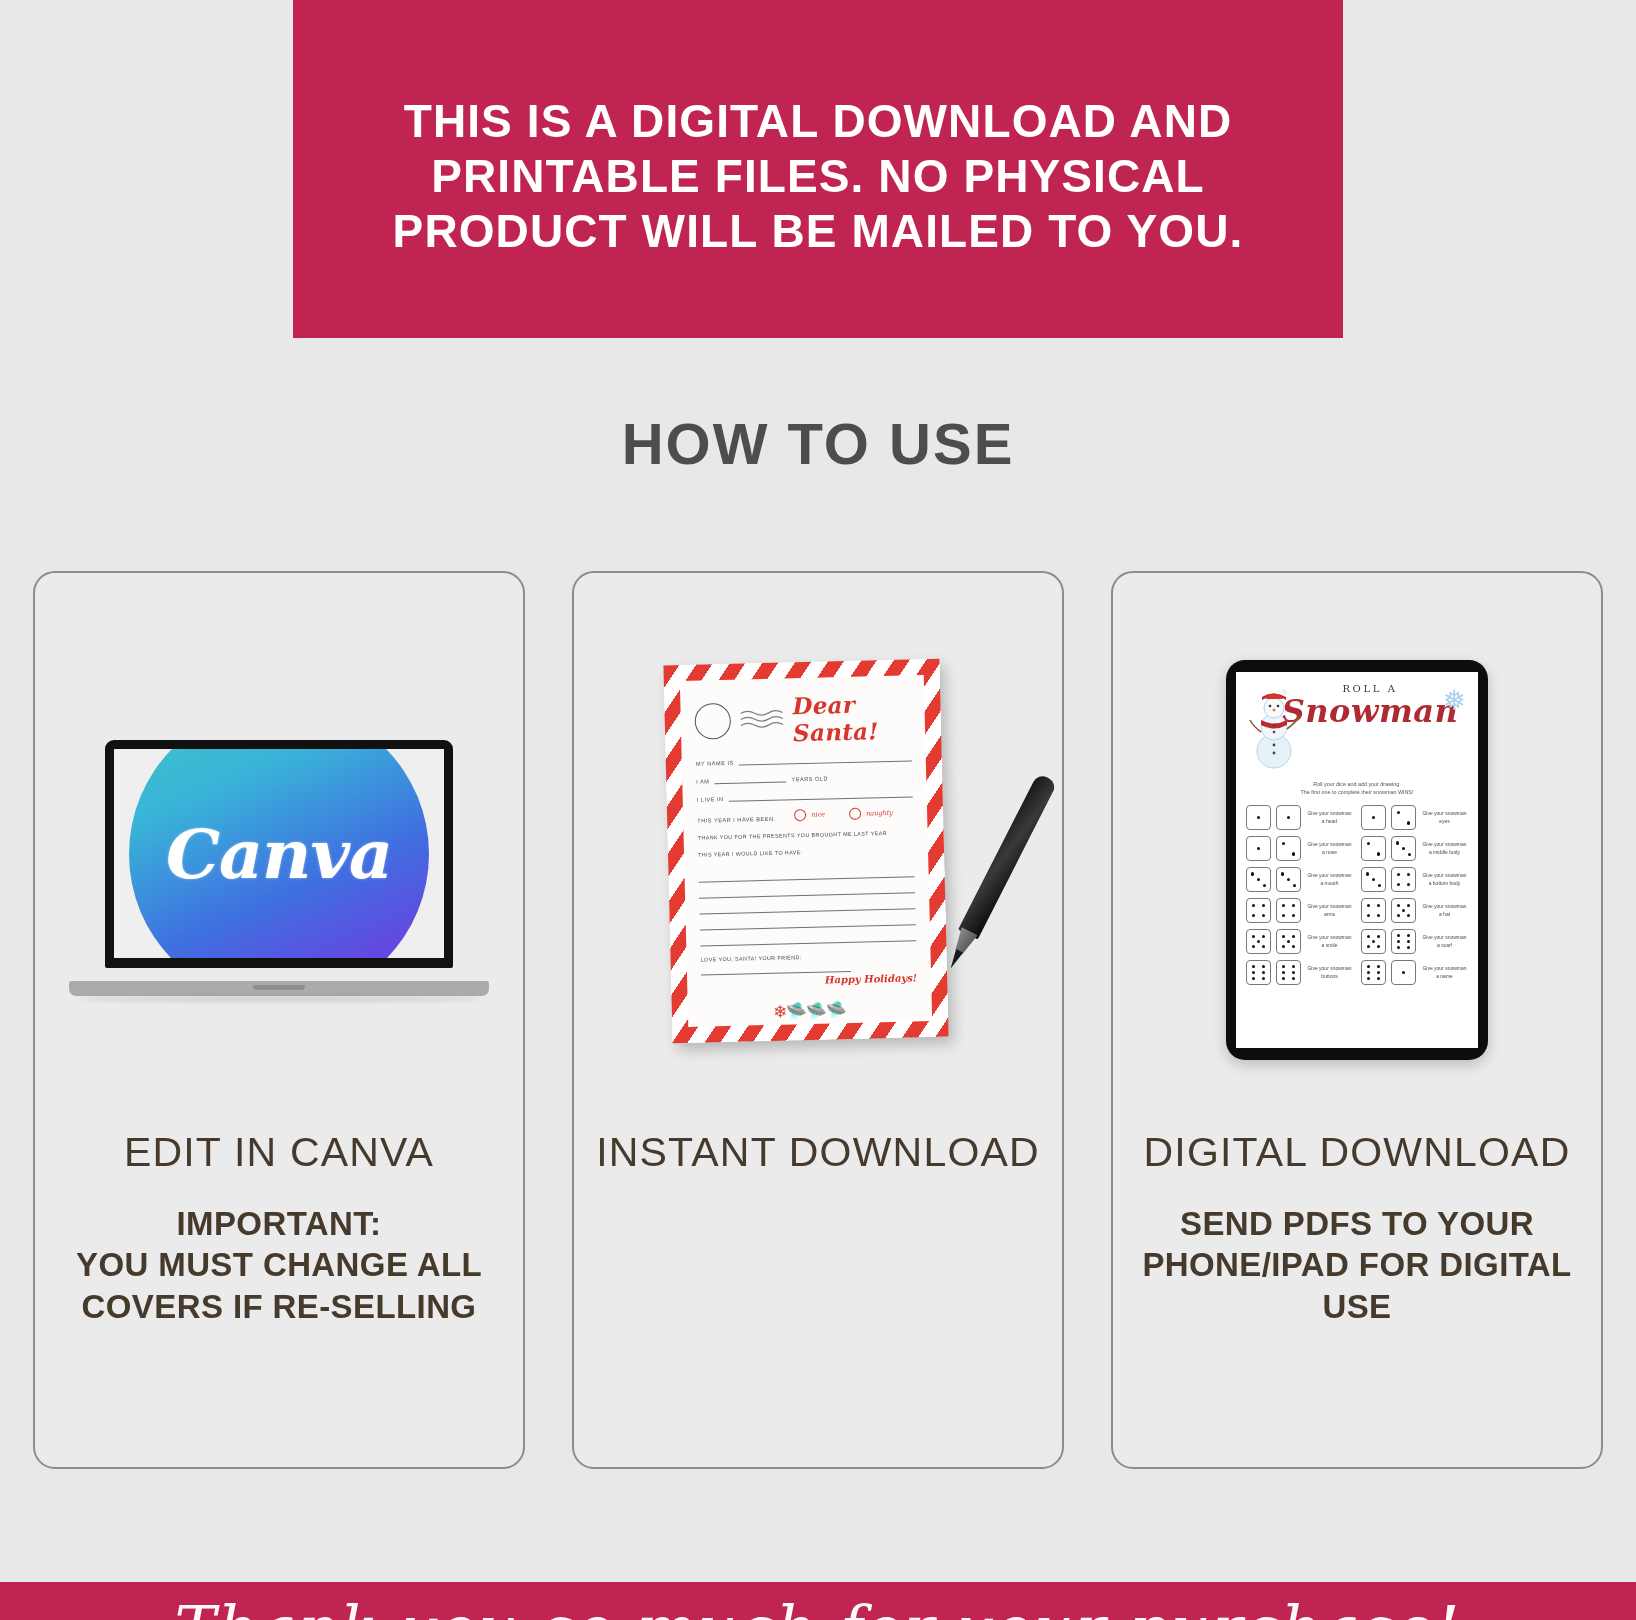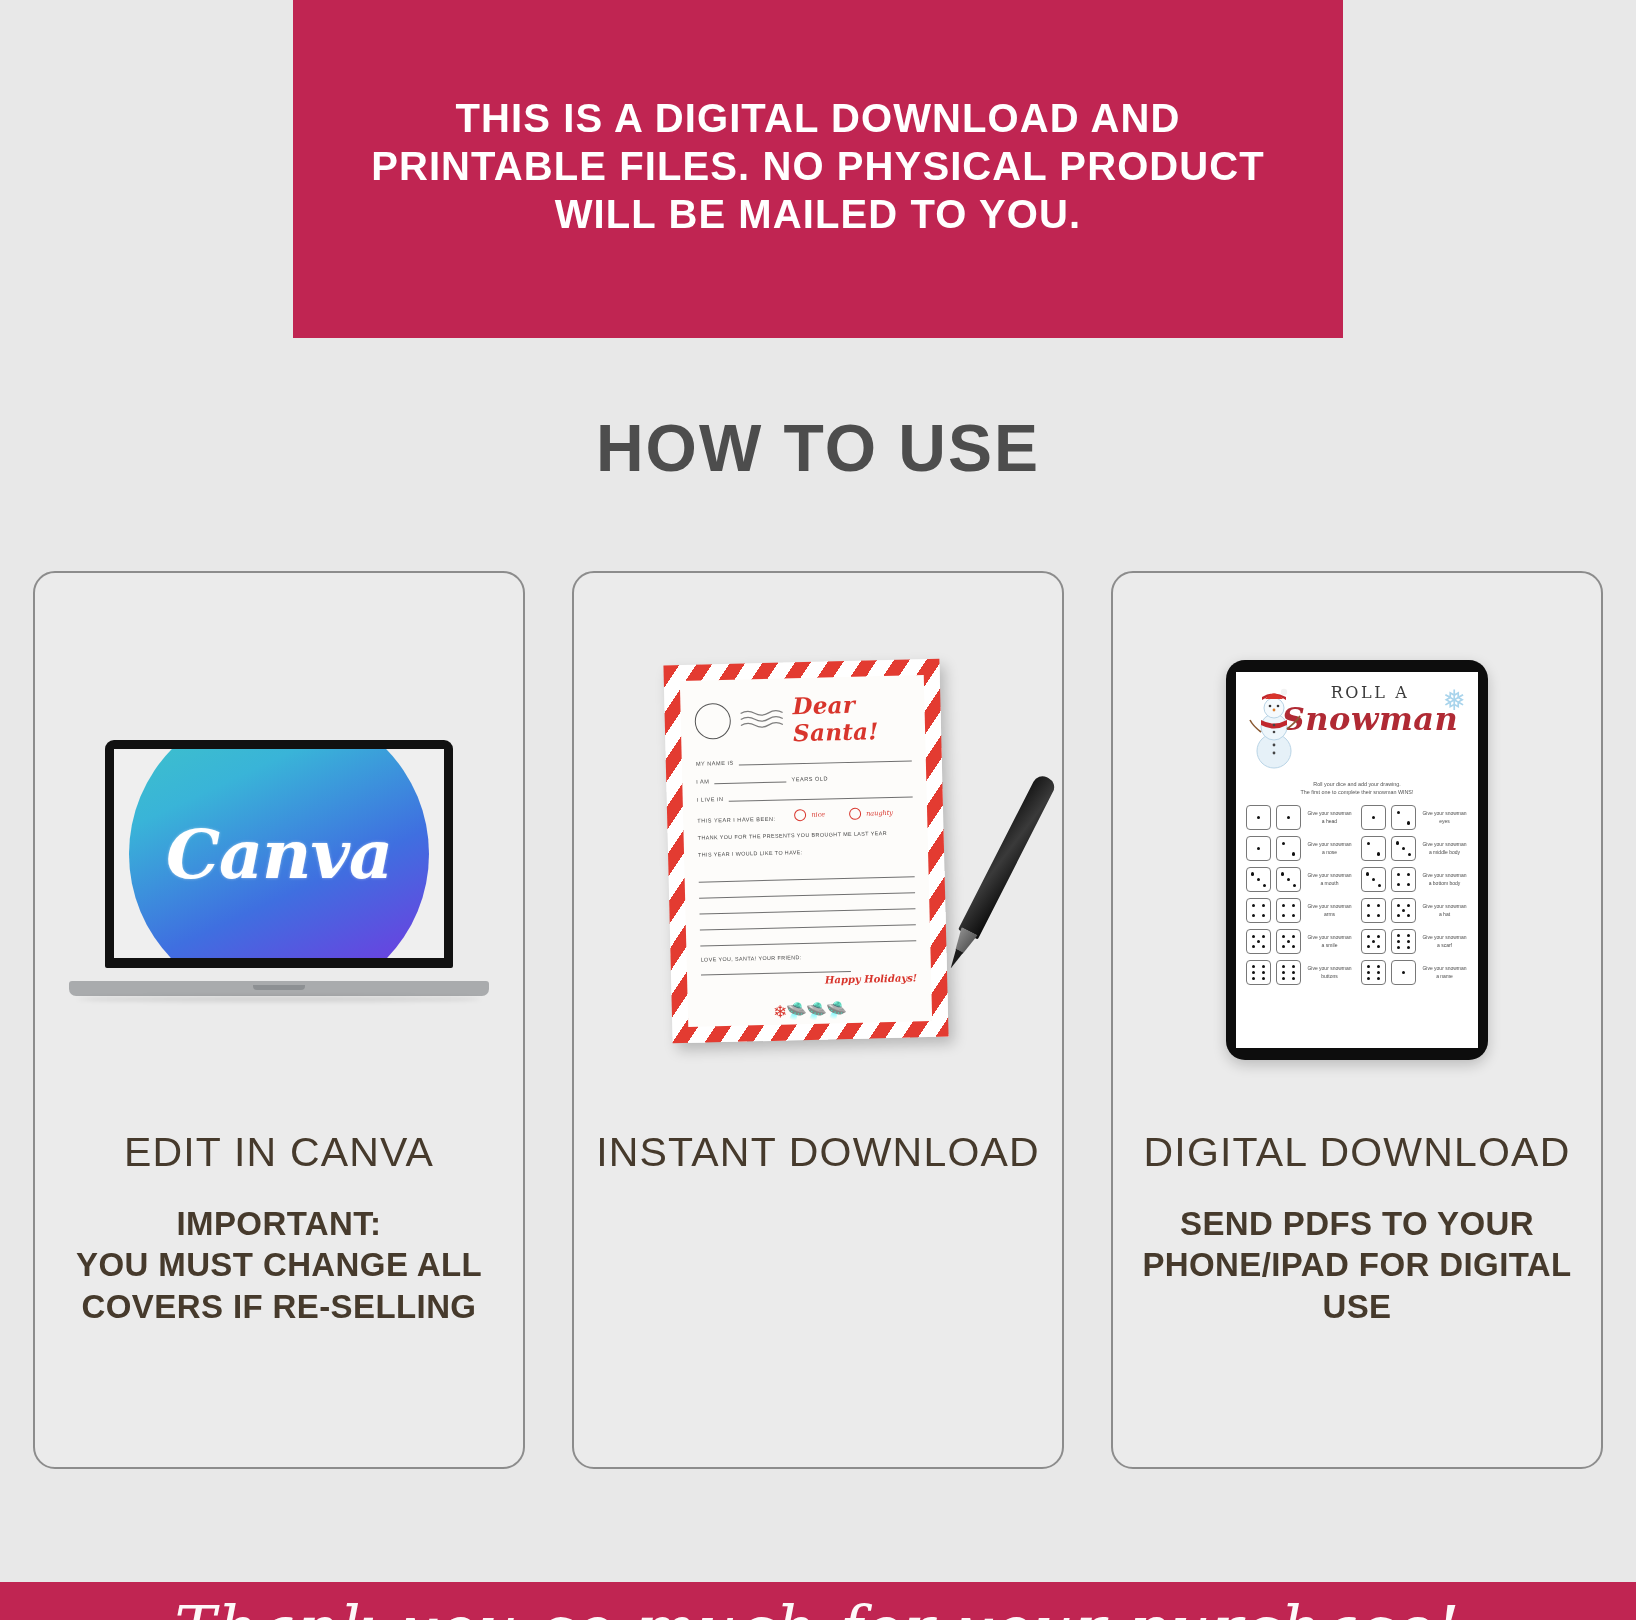--- a/index.html
+++ b/index.html
@@ -14,28 +14,28 @@
     position:absolute;left:293px;top:-4px;width:1050px;height:342px;
     background:#c02552;
     display:flex;flex-direction:column;align-items:center;
     box-sizing:border-box;padding-top:62px;
   }
   .note-kicker{
     color:#ffffff;font-size:40px;letter-spacing:3.5px;font-weight:400;
     line-height:1;text-align:center;
   }
   .note-headline{
-    color:#ffffff;font-size:40px;font-weight:800;letter-spacing:1.1px;
+    color:#ffffff;font-size:46px;font-weight:800;letter-spacing:1.1px;
     line-height:1.2;text-align:center;margin-top:36px;max-width:930px;
   }
 
   
   .page-title{
     position:absolute;left:0;top:415px;width:1636px;text-align:center;
-    font-size:66px;font-weight:800;color:#4d4d4d;letter-spacing:2px;
+    font-size:58px;font-weight:800;color:#4d4d4d;letter-spacing:2px;
     line-height:1;
   }
 
   
   .card-row{
     position:absolute;left:33px;top:571px;width:1570px;height:900px;
     display:flex;justify-content:space-between;
   }
   .card{
     width:492px;height:898px;
@@ -177,21 +177,21 @@
     width:100%;height:100%;background:#ffffff;overflow:hidden;
     position:relative;box-sizing:border-box;padding:11px 10px 8px 10px;
   }
   .sn-head{display:flex;align-items:flex-start;height:92px;position:relative;}
   .snowman-fig{position:absolute;left:2px;top:2px;width:56px;height:86px;}
   .snowflake{
     position:absolute;right:2px;top:4px;color:#a9d4ec;font-size:28px;line-height:1;
   }
   .sn-title-wrap{width:100%;text-align:center;padding-left:26px;}
   .roll-a{
-    font-size:16px;letter-spacing:2.6px;color:#3a3a3a;
+    font-size:10px;letter-spacing:2.6px;color:#3a3a3a;
     font-family:"DejaVu Serif",serif;
   }
   .sn-word{
     color:#b02a34;font-family:"DejaVu Serif",serif;font-style:italic;font-weight:700;
     font-size:32px;line-height:1;margin-top:1px;letter-spacing:.5px;
   }
   .sn-sub{font-size:5.4px;color:#555;line-height:1.5;margin-top:5px;text-align:center;}
   .dice-grid{
     display:grid;grid-template-columns:1fr 1fr;column-gap:8px;row-gap:6px;
     margin-top:9px;

